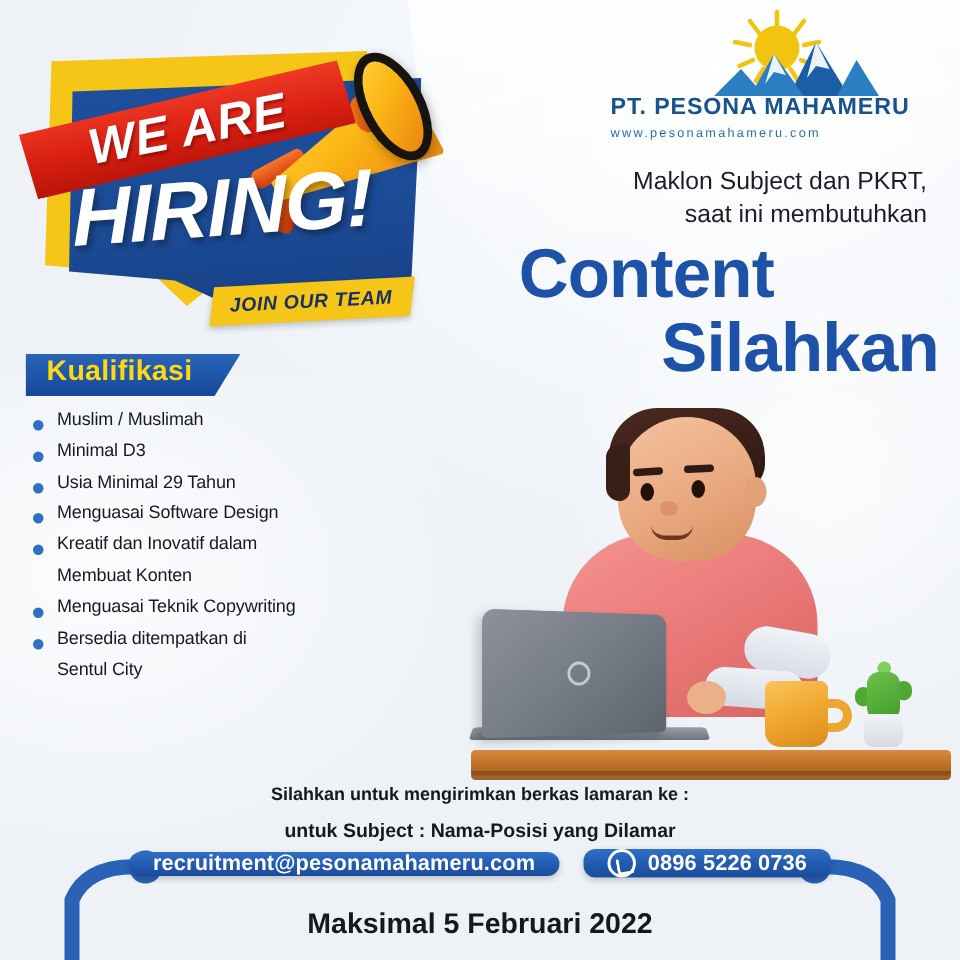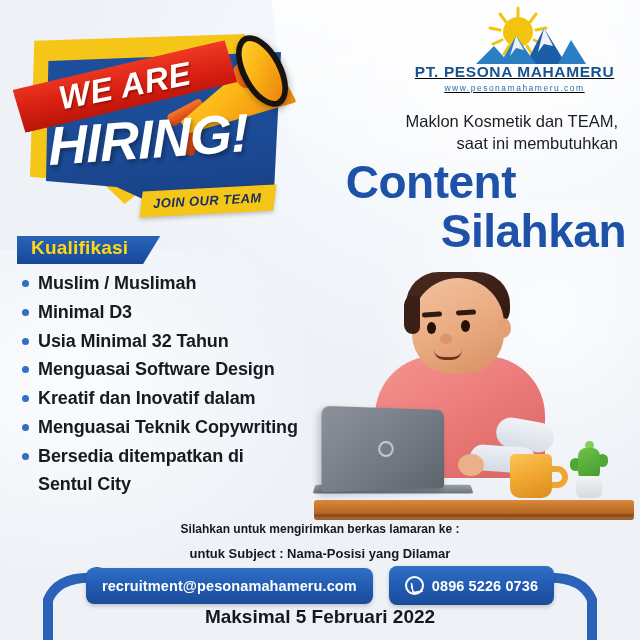--- a/index.html
+++ b/index.html
@@ -151,26 +151,26 @@
     margin-bottom:5px;
   }
   .qual-bullet {
     flex:0 0 auto;
     width:7px; height:7px; border-radius:50%;
     background:#2f6fc4;
     margin:8px 9px 0 0;
   }
   .qual-bullet.blank { background:transparent; }
   .qual-text {
-    font-size:18px; font-weight:bold; color:#171a1f;
+    font-size:12px; font-weight:normal; color:#171a1f;
     line-height:1.32; letter-spacing:-.1px;text-align:center;
   }
 
   
-  .logo-block { position:absolute; right:18px; top:6px; width:215px; text-align:center;text-decoration:underline; }
+  .logo-block { position:absolute; right:18px; top:6px; width:215px; text-align:left; }
   .logo-mark { position:relative; height:60px; }
   .logo-mark svg { position:absolute; left:50%; top:0; transform:translateX(-50%); }
   .logo-name {
     font-size:15.5px; font-weight:bold; color:#16538f;
     letter-spacing:.6px; margin-top:-3px;
   }
   .logo-url {
     font-size:8.5px; color:#2a6fae; letter-spacing:1.5px; margin-top:2px;
   }
 
@@ -324,21 +324,21 @@
 
   .pill-row {
     position:absolute; left:0; right:0; top:566px;
     display:flex; justify-content:center; align-items:center; gap:16px;
   }
   .pill {
     display:flex; align-items:center; gap:8px;
     background:linear-gradient(180deg,#2f6fc4 0%,#215ab0 55%,#1a4b99 100%);
     color:#ffffff;
     border-radius:8px;
-    padding:10px 16px;
+    padding:0 16px;
     box-shadow:0 2px 4px rgba(0,0,0,.2);
     font-size:14.5px; font-weight:bold; letter-spacing:.1px;
     white-space:nowrap;
   }
   .wa-icon {
     flex:0 0 auto; width:19px; height:19px;
     border:2px solid #ffffff; border-radius:50%;
     position:relative;
   }
   .wa-icon::after {
@@ -415,21 +415,21 @@
         <path d="M76 30 L84 44 L76 42 L70 50 Z" fill="#ffffff" opacity=".9"></path>
         <path d="M118 58 L131 34 L146 58 Z" fill="#2b7ec2"></path>
         <path d="M36 58 L54 40 L70 58 Z" fill="#2b7ec2"></path>
       </svg>
     </div>
     <div class="logo-name">PT. PESONA MAHAMERU</div>
     <div class="logo-url">www.pesonamahameru.com</div>
   </div>
 
   <div class="tagline">
-    <div>Maklon Kosmetik dan TEAM,</div>
+    <div>Maklon Subject dan PKRT,</div>
     <div>saat ini membutuhkan</div>
   </div>
 
   <div class="job-title">
     <span class="l1">Content</span>
     <span class="l2">Silahkan</span>
   </div>
 
   <div class="qual-banner">
     <span>Kualifikasi</span>
@@ -439,29 +439,33 @@
       <div class="qual-item">
         <span class="qual-bullet"></span>
         <span class="qual-text">Muslim / Muslimah</span>
       </div>
       <div class="qual-item">
         <span class="qual-bullet"></span>
         <span class="qual-text">Minimal D3</span>
       </div>
       <div class="qual-item">
         <span class="qual-bullet"></span>
-        <span class="qual-text">Usia Minimal 32 Tahun</span>
+        <span class="qual-text">Usia Minimal 29 Tahun</span>
       </div>
       <div class="qual-item">
         <span class="qual-bullet"></span>
         <span class="qual-text">Menguasai Software Design</span>
       </div>
       <div class="qual-item">
         <span class="qual-bullet"></span>
         <span class="qual-text">Kreatif dan Inovatif dalam</span>
+      </div>
+      <div class="qual-item">
+        <span class="qual-bullet blank"></span>
+        <span class="qual-text">Membuat Konten</span>
       </div>
       <div class="qual-item">
         <span class="qual-bullet"></span>
         <span class="qual-text">Menguasai Teknik Copywriting</span>
       </div>
       <div class="qual-item">
         <span class="qual-bullet"></span>
         <span class="qual-text">Bersedia ditempatkan di</span>
       </div>
       <div class="qual-item">

